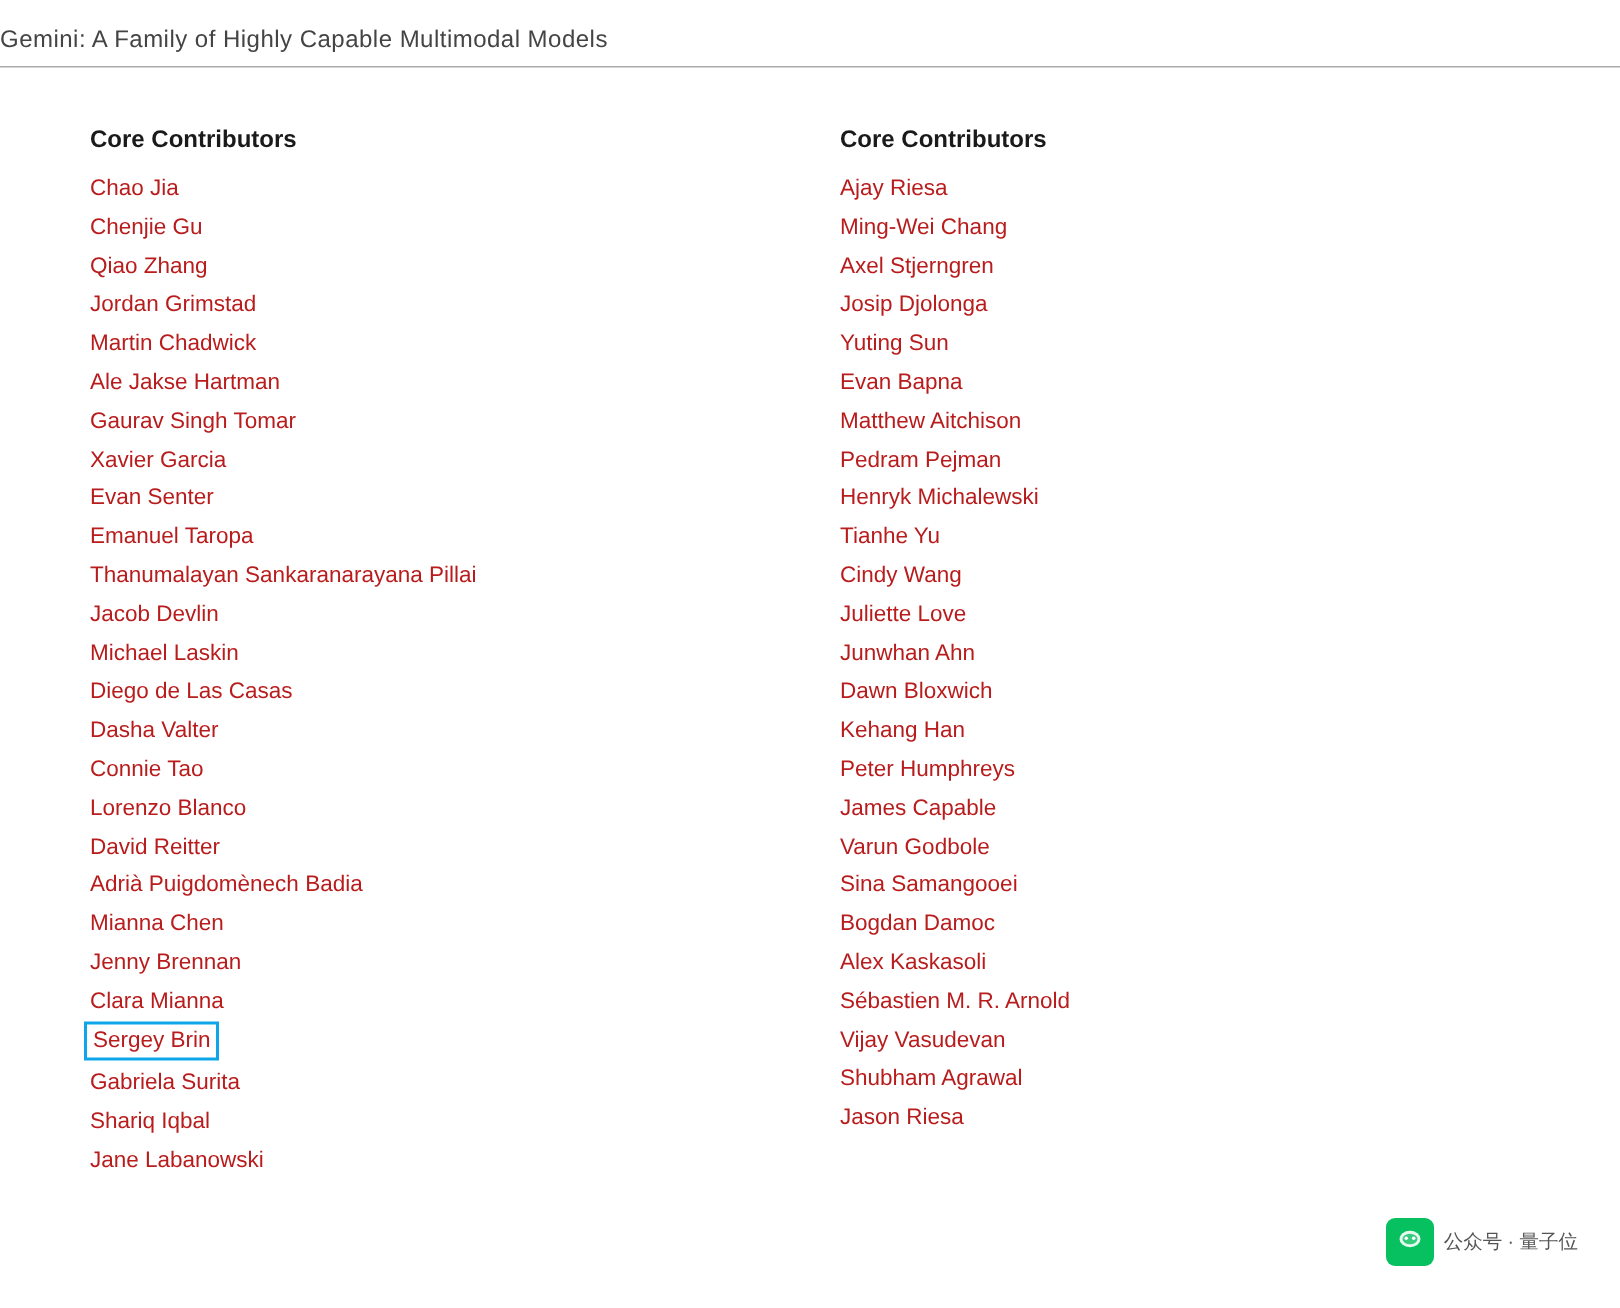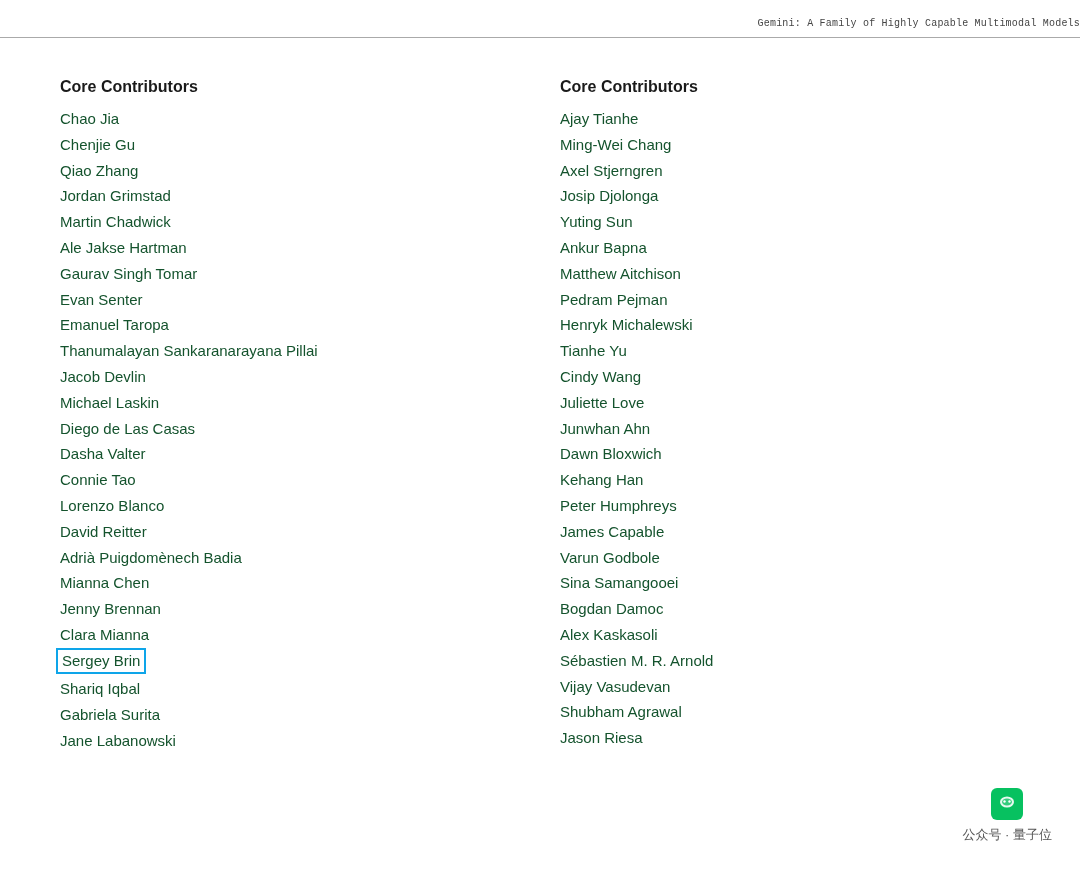--- a/index.html
+++ b/index.html
@@ -12,27 +12,27 @@
       background: #ffffff;
       font-family: 'Times New Roman', Times, serif;
       font-size: 15px;
       color: #1a1a1a;
       width: 1080px;
       min-height: 872px;
       position: relative;
     }
 
     .page-header {
-      text-align: right;
+      text-align: left;
       padding: 18px 0 8px 0;
       border-bottom: 1px solid #aaa;
-      font-size: 10px;
+      font-size: 16px;
       color: #444;
       letter-spacing: 0.02em;
-      font-family: Liberation Mono, monospace;
+      font-family: Liberation Sans, sans-serif;
     }
 
     .content-area {
       display: flex;
       padding: 40px 60px 30px 60px;
       gap: 0;
     }
 
     .column {
       flex: 1;
@@ -46,21 +46,21 @@
     .column-header {
       font-weight: bold;
       font-size: 16px;
       margin-bottom: 10px;
       font-family: Arial, sans-serif;
     }
 
     .name-item {
       font-size: 15px;
       line-height: 1.72;
-      color: #14532d;
+      color: #b91c1c;
       font-family: Arial, sans-serif;
     }
 
     .name-item.highlighted {
       display: inline-block;
       border: 2px solid #0ea5e9;
       padding: 0px 4px;
       margin-left: -4px;
       line-height: 1.5;
       margin-bottom: 2px;
@@ -69,21 +69,20 @@
     .watermark {
       position: fixed;
       bottom: 28px;
       right: 28px;
       display: flex;
       align-items: center;
       gap: 6px;
       font-size: 13px;
       color: #555;
       font-family: Arial, sans-serif;
-      flex-direction: column;
     }
 
     .watermark-icon {
       width: 32px;
       height: 32px;
       background: #07c160;
       border-radius: 6px;
       display: flex;
       align-items: center;
       justify-content: center;
@@ -108,50 +107,51 @@
   <div class="column">
     <div class="column-header">Core Contributors</div>
     <div id="left-list">
         <div class="name-item">Chao Jia</div>
         <div class="name-item">Chenjie Gu</div>
         <div class="name-item">Qiao Zhang</div>
         <div class="name-item">Jordan Grimstad</div>
         <div class="name-item">Martin Chadwick</div>
         <div class="name-item">Ale Jakse Hartman</div>
         <div class="name-item">Gaurav Singh Tomar</div>
+        <div class="name-item">Xavier Garcia</div>
         <div class="name-item">Evan Senter</div>
         <div class="name-item">Emanuel Taropa</div>
         <div class="name-item">Thanumalayan Sankaranarayana Pillai</div>
         <div class="name-item">Jacob Devlin</div>
         <div class="name-item">Michael Laskin</div>
         <div class="name-item">Diego de Las Casas</div>
         <div class="name-item">Dasha Valter</div>
         <div class="name-item">Connie Tao</div>
         <div class="name-item">Lorenzo Blanco</div>
         <div class="name-item">David Reitter</div>
         <div class="name-item">Adrià Puigdomènech Badia</div>
         <div class="name-item">Mianna Chen</div>
         <div class="name-item">Jenny Brennan</div>
         <div class="name-item">Clara Mianna</div>
         <div class="name-item"><span class="name-item highlighted">Sergey Brin</span></div>
+        <div class="name-item">Gabriela Surita</div>
         <div class="name-item">Shariq Iqbal</div>
-        <div class="name-item">Gabriela Surita</div>
         <div class="name-item">Jane Labanowski</div>
       </div>
   </div>
 
   <div class="column">
     <div class="column-header">Core Contributors</div>
     <div id="right-list">
-        <div class="name-item">Ajay Tianhe</div>
+        <div class="name-item">Ajay Riesa</div>
         <div class="name-item">Ming-Wei Chang</div>
         <div class="name-item">Axel Stjerngren</div>
         <div class="name-item">Josip Djolonga</div>
         <div class="name-item">Yuting Sun</div>
-        <div class="name-item">Ankur Bapna</div>
+        <div class="name-item">Evan Bapna</div>
         <div class="name-item">Matthew Aitchison</div>
         <div class="name-item">Pedram Pejman</div>
         <div class="name-item">Henryk Michalewski</div>
         <div class="name-item">Tianhe Yu</div>
         <div class="name-item">Cindy Wang</div>
         <div class="name-item">Juliette Love</div>
         <div class="name-item">Junwhan Ahn</div>
         <div class="name-item">Dawn Bloxwich</div>
         <div class="name-item">Kehang Han</div>
         <div class="name-item">Peter Humphreys</div>

